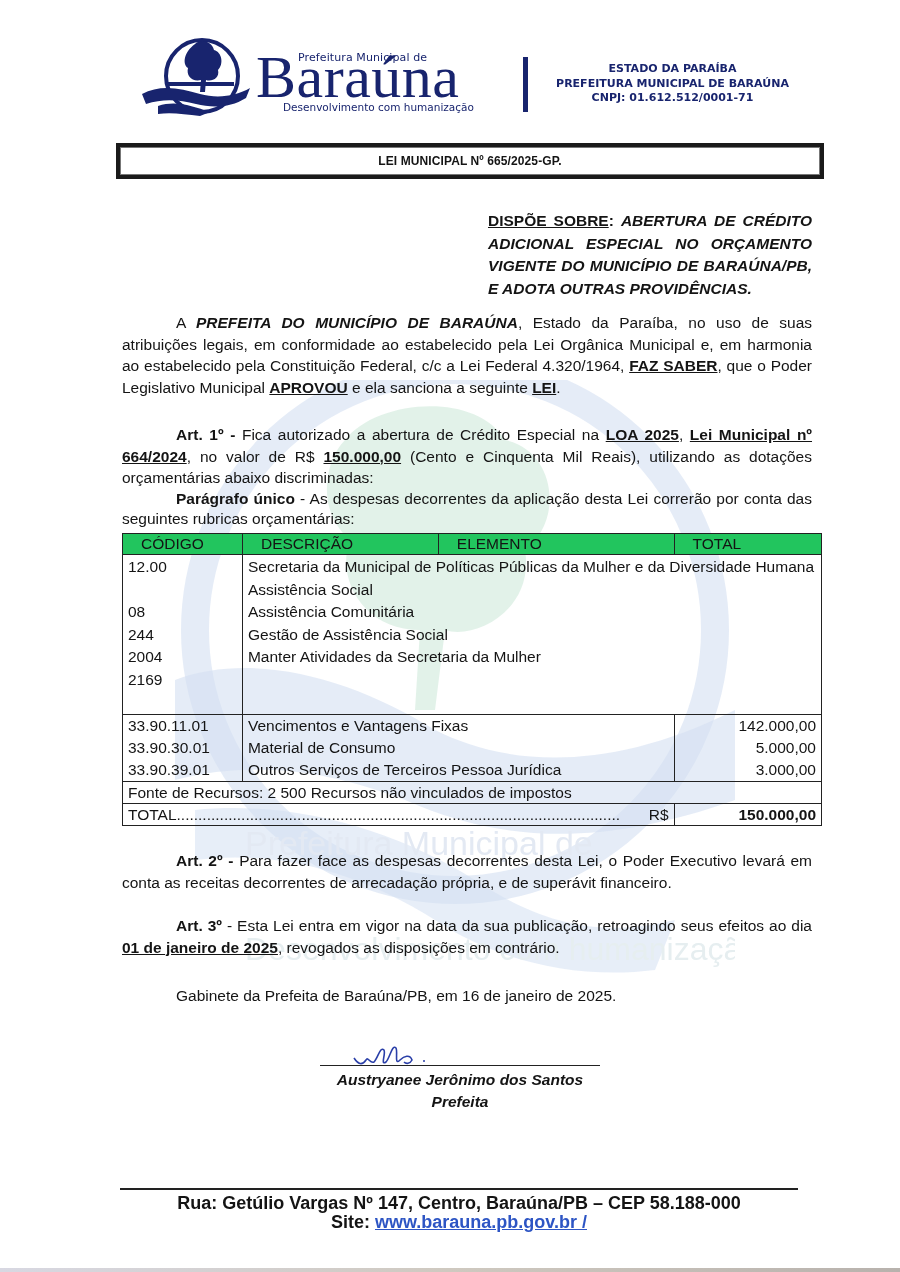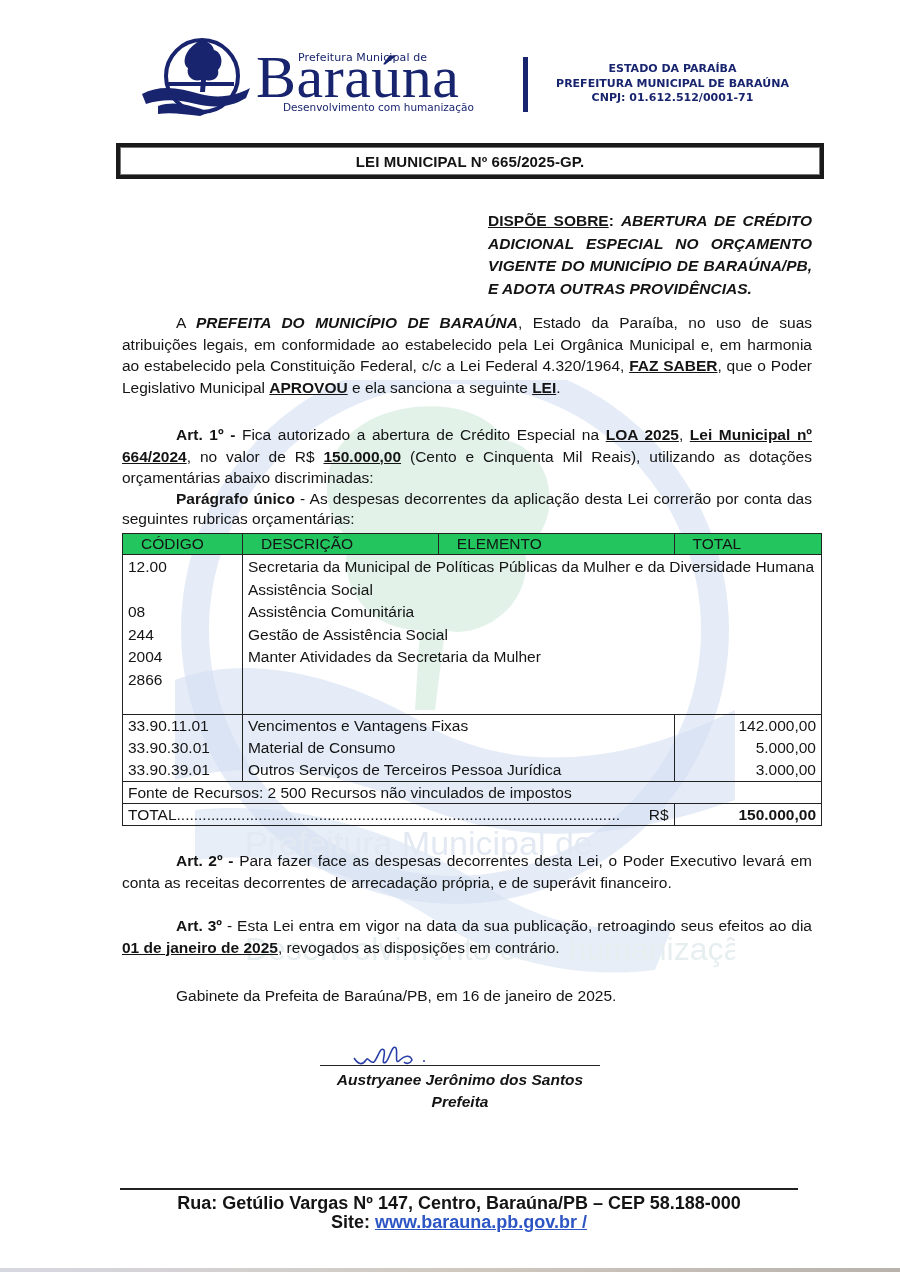--- a/index.html
+++ b/index.html
@@ -22,21 +22,21 @@
   .brand .small-top { position: absolute; left: 40px; top: 9px; font-size: 11px; font-family: "DejaVu Sans", sans-serif; letter-spacing: 0.1px; }
   .brand .big-name { position: absolute; left: -2px; top: 0px; font-family: "Liberation Serif", serif; font-size: 60px; line-height: 70px; letter-spacing: 0.5px; }
   .brand .tagline { position: absolute; left: 25px; top: 59px; font-size: 10.5px; font-family: "DejaVu Sans", sans-serif; }
   .vbar { position: absolute; left: 523px; top: 57px; width: 5px; height: 55px; background: #18246e; }
   .state-block { position: absolute; left: 535px; top: 62px; width: 275px; text-align: center; color: #18246e;
     font-family: "DejaVu Sans", sans-serif; font-weight: bold; font-size: 11px; line-height: 14.5px; }
 
   
   .title-box { position: absolute; left: 116px; top: 143px; width: 700px; height: 28px;
     border: 4px solid #1a1a1a; box-shadow: inset 0 0 0 1px #777; display: flex; align-items: center; justify-content: center; }
-  .title-box span { font-weight: bold; font-size: 15px; letter-spacing: 0.1px; }
+  .title-box span { font-weight: bold; font-size: 12px; letter-spacing: 0.1px; }
 
   
   .ementa { position: absolute; left: 488px; top: 210px; width: 324px; font-size: 15.5px; line-height: 22.5px;
     font-weight: bold; text-align: justify; text-align-last: justify; }
   .ementa .lbl { text-decoration: underline; font-style: normal; }
   .ementa .it { font-style: italic; }
   .ementa .last { text-align-last: left; }
 
   .para { position: absolute; left: 122px; width: 690px; font-size: 15.5px; line-height: 21.5px; text-align: justify; }
   .indent { text-indent: 54px; }
@@ -128,21 +128,21 @@
       <th>ELEMENTO</th>
       <th>TOTAL</th>
     </tr>
     <tr>
       <td class="nb-b" style="padding-top:1px;">
         <div>12.00</div>
         <div>&nbsp;</div>
         <div>08</div>
         <div>244</div>
         <div>2004</div>
-        <div>2866</div>
+        <div>2169</div>
         <div>&nbsp;</div>
       </td>
       <td colspan="3" class="nb-b" style="padding-top:1px;">
         <div class="just" style="text-align-last:left;">Secretaria da Municipal de Políticas Públicas da Mulher e da Diversidade Humana</div>
         <div>Assistência Social</div>
         <div>Assistência Comunitária</div>
         <div>Gestão de Assistência Social</div>
         <div>Manter Atividades da Secretaria da Mulher</div>
         <div>&nbsp;</div>
       </td>

